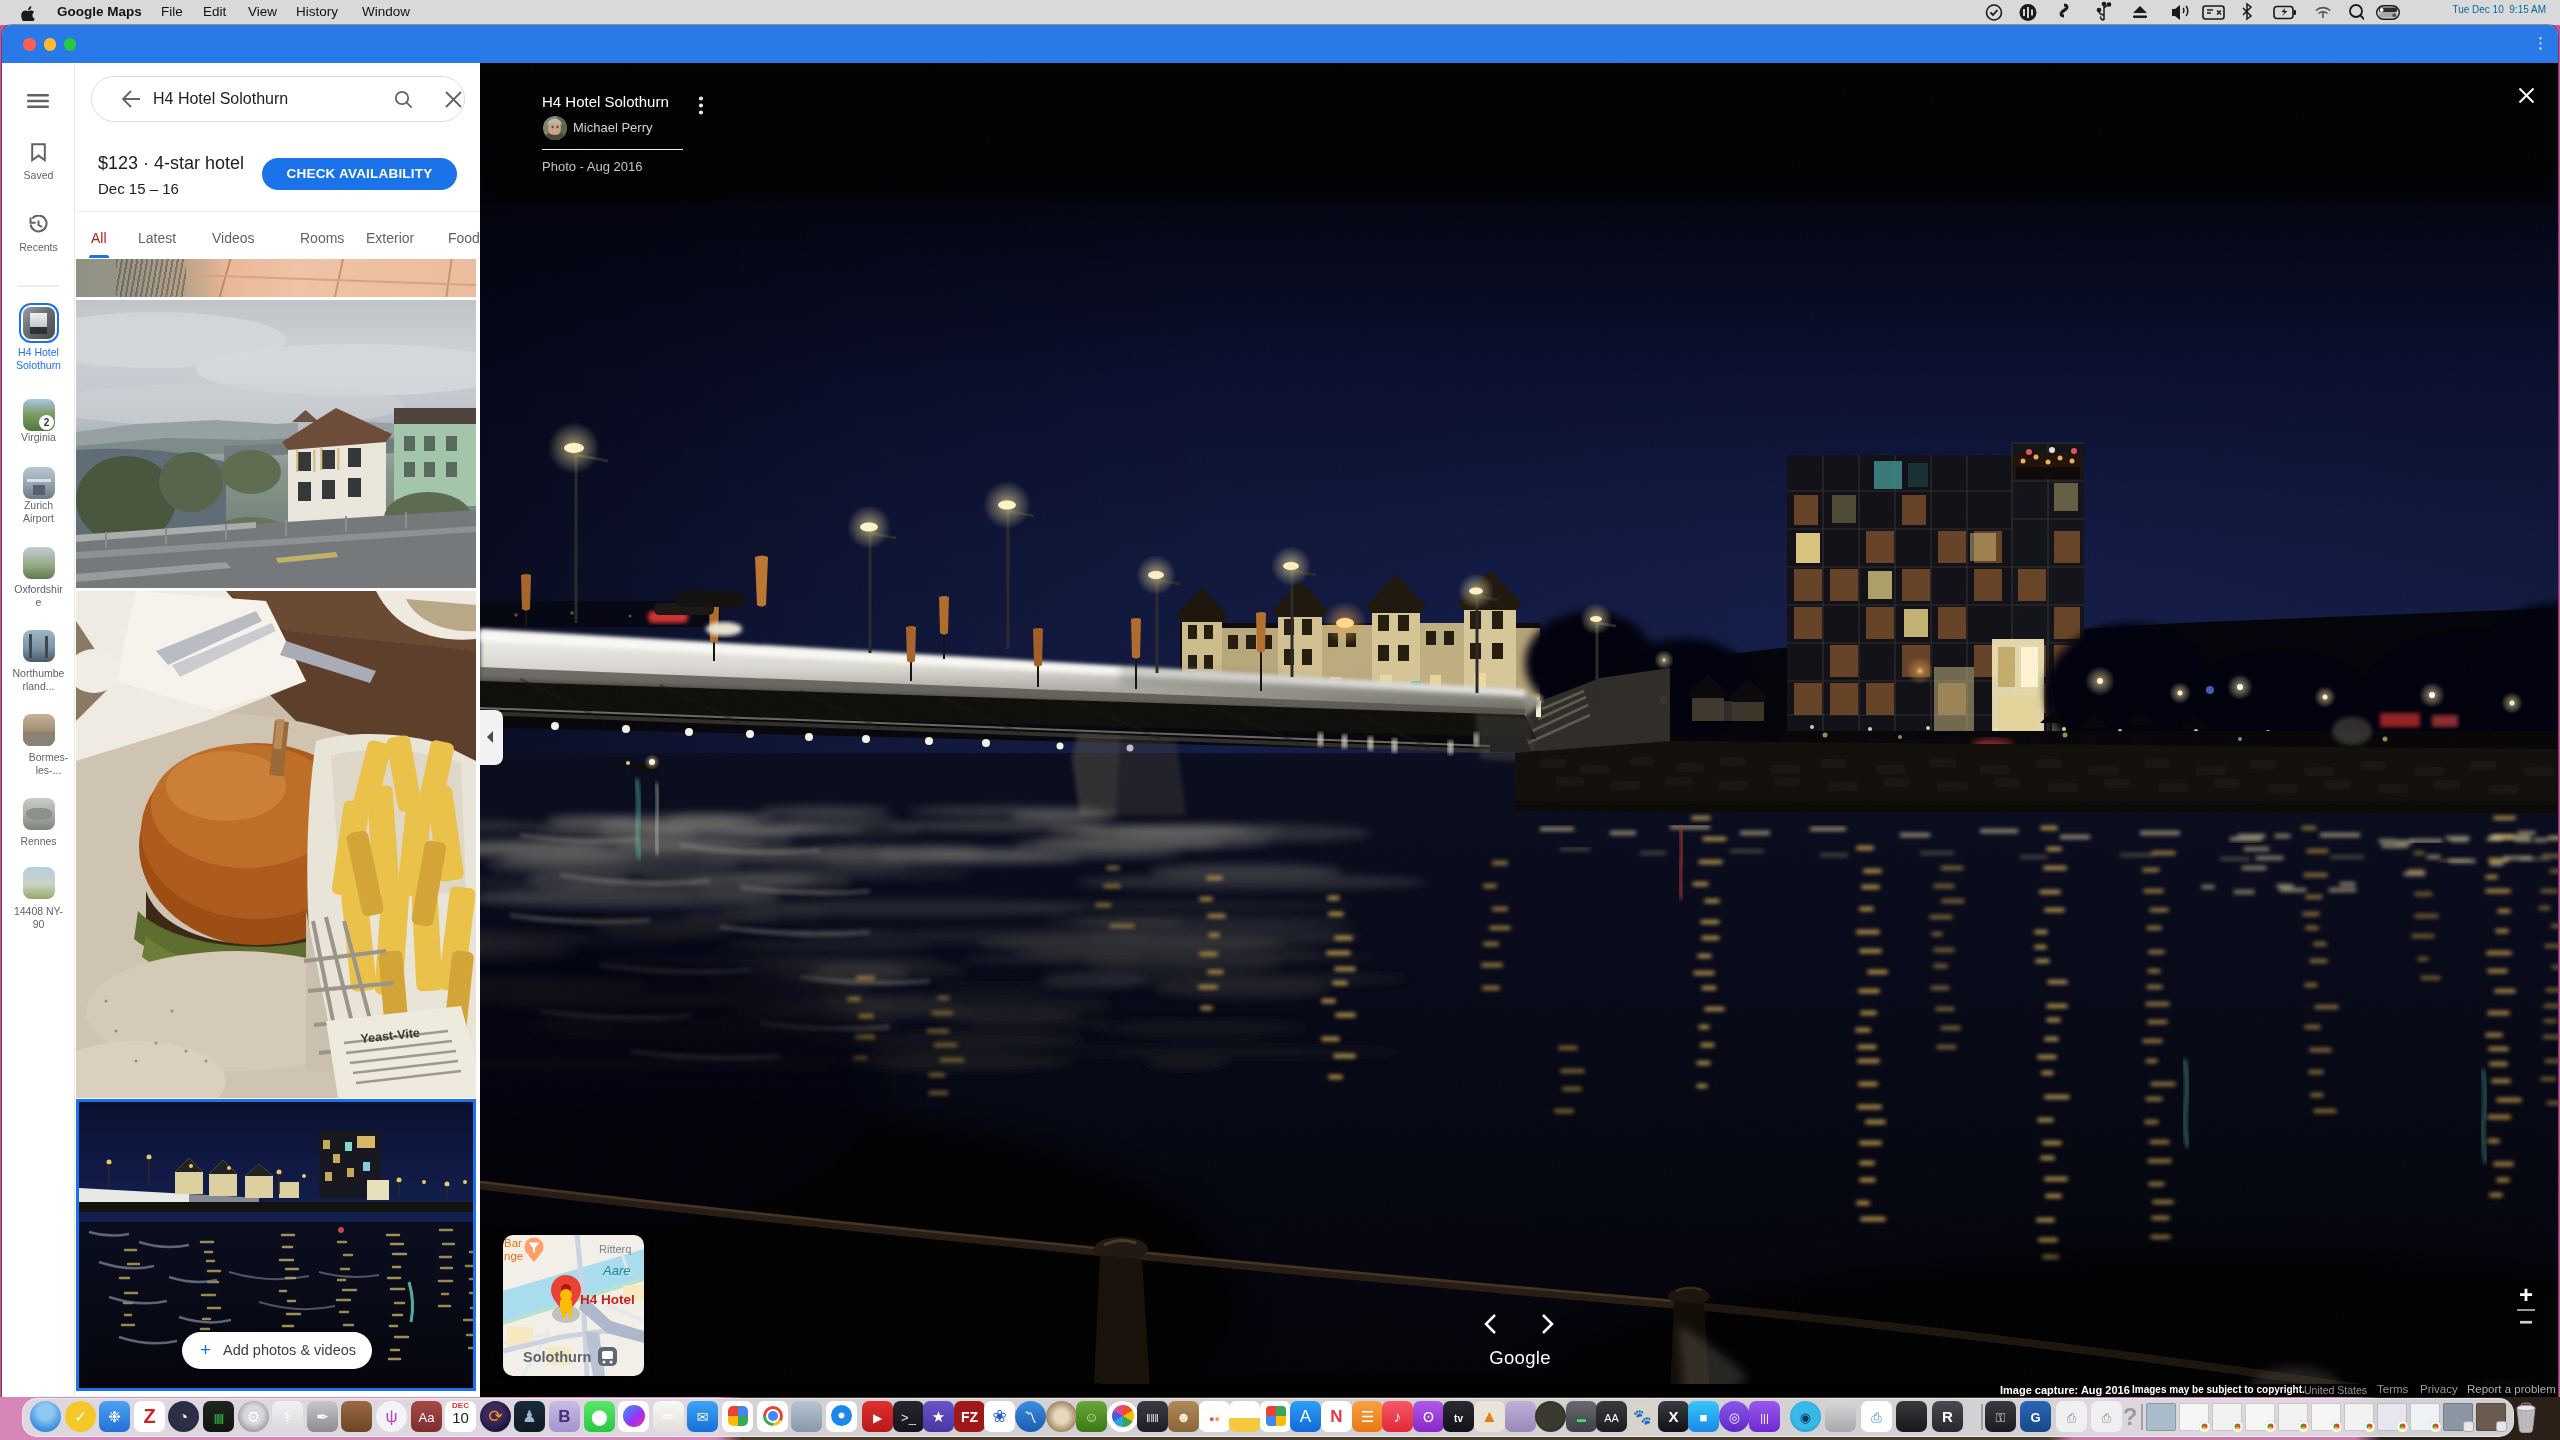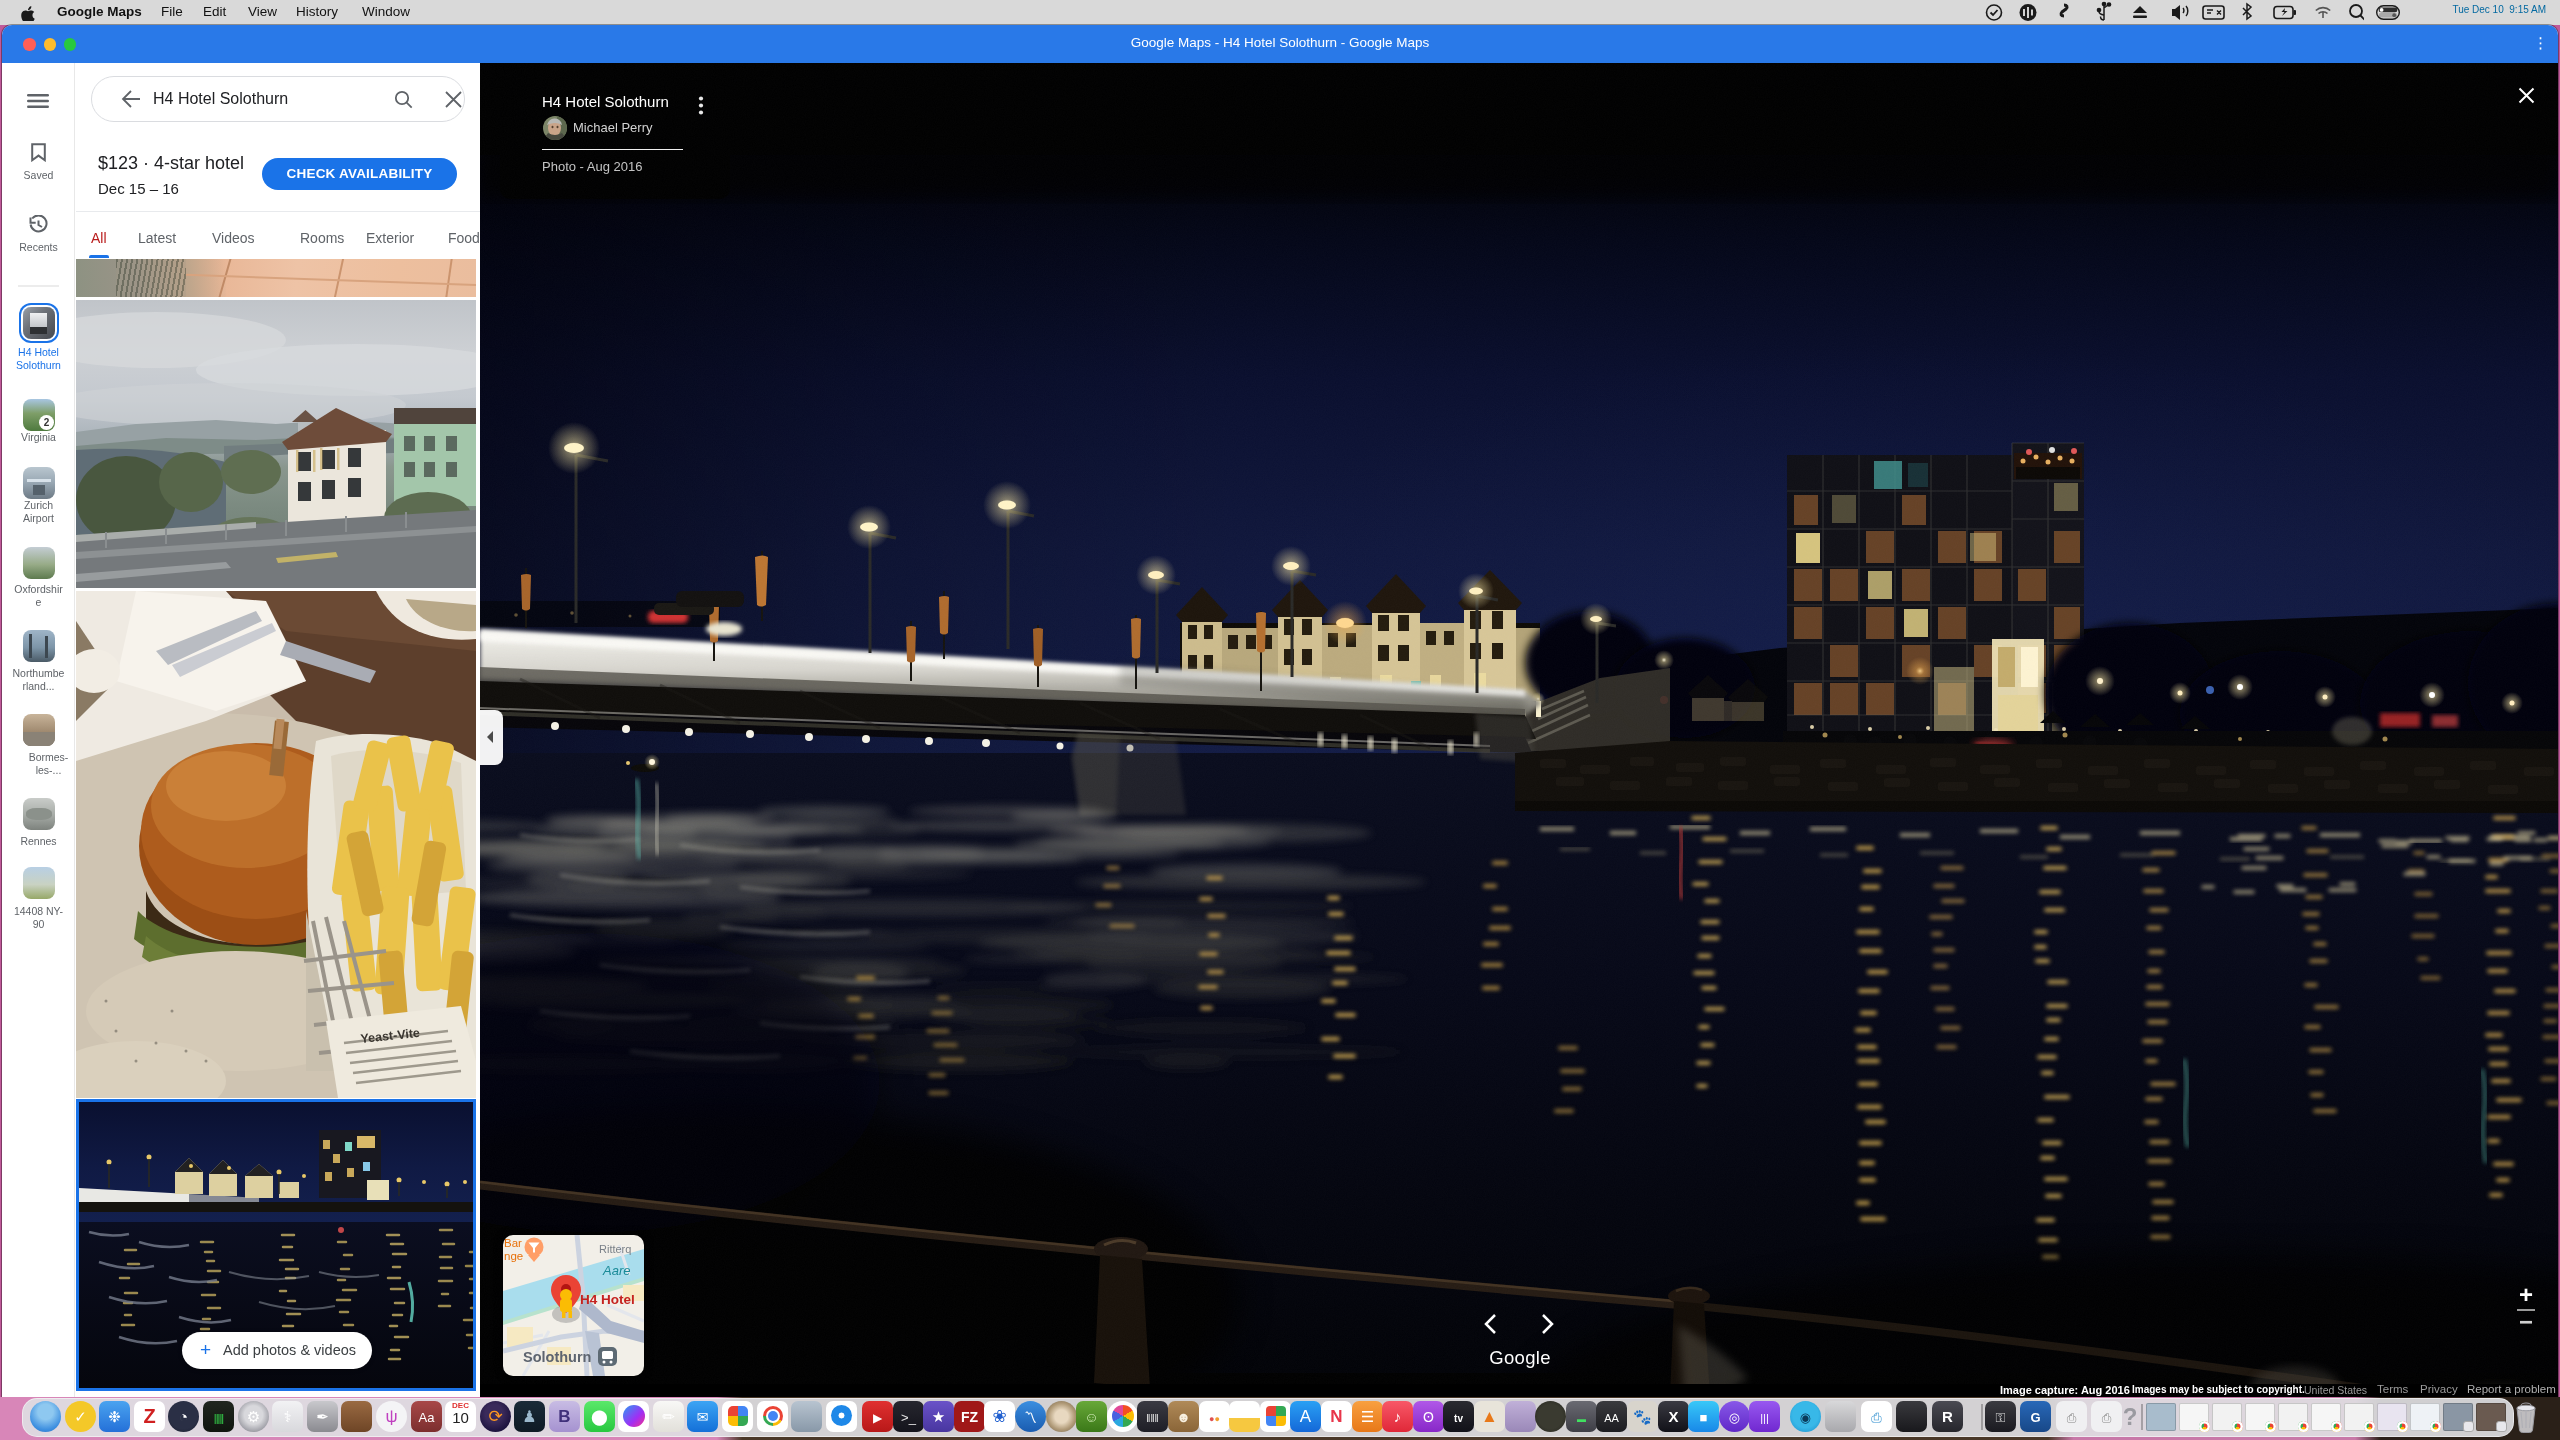--- a/index.html
+++ b/index.html
@@ -98,21 +98,20 @@
         </g>
       </svg>
   <span class="clock">Tue Dec 10&nbsp;&nbsp;9:15 AM</span>
 </div>
 
 <div id="win">
   <div id="titlebar">
     <span class="tl" style="left:21px; background:#ff5f57;"></span>
     <span class="tl" style="left:41.5px; background:#febc2e;"></span>
     <span class="tl" style="left:61.5px; background:#28c840;"></span>
-    <span class="title">Google Maps - H4 Hotel Solothurn - Google Maps</span>
     <span class="kebab">⋮</span>
   </div>
   <div id="sidebar">
     <svg style="position:absolute; left:25px; top:31px;" width="22" height="14" viewBox="0 0 22 14">
           <g fill="#5f6368">
             <rect y="0" width="22" height="2.4" rx="1.2"></rect>
             <rect y="5.8" width="22" height="2.4" rx="1.2"></rect>
             <rect y="11.6" width="22" height="2.4" rx="1.2"></rect>
           </g>
         </svg>

